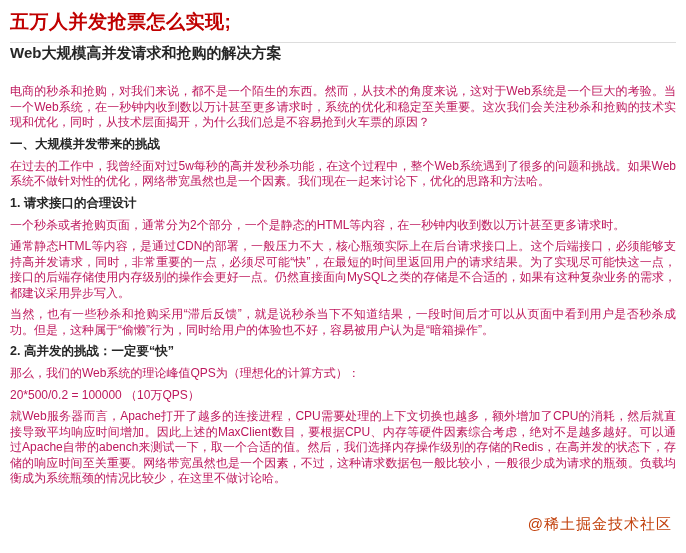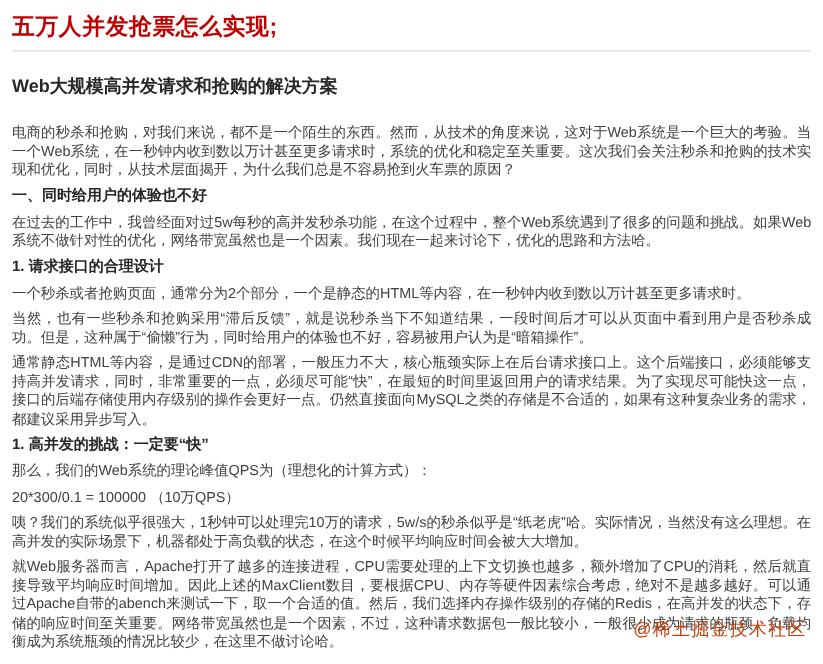--- a/index.html
+++ b/index.html
@@ -18,30 +18,30 @@
   .title {
     margin: 0;
     padding: 9px 0 7px 0;
     font-size: 19px;
     font-weight: bold;
     color: #c00000;
     border-bottom: 1px solid #dddddd;
     letter-spacing: 0.5px;
   }
   .subtitle {
-    margin: 20px 0 21px 0;
+    margin: 1px 0 21px 0;
     font-size: 15px;
     font-weight: bold;
     color: #262626;
   }
   .article p {
     margin: 0 0 6px 0;
     font-size: 12px;
     line-height: 15.5px;
-    color: #404040;
+    color: #be185d;
     text-align: justify;
   }
   .article h3 {
     margin: 5px 0 7px 0;
     font-size: 12.5px;
     line-height: 15px;
     font-weight: bold;
     color: #262626;
   }
   .watermark {
@@ -57,29 +57,28 @@
 </head>
 <body>
 
 <div class="page">
 
   <h1 class="title">五万人并发抢票怎么实现;</h1>
   <h2 class="subtitle">Web大规模高并发请求和抢购的解决方案</h2>
 
   <div class="article">
     <p>电商的秒杀和抢购，对我们来说，都不是一个陌生的东西。然而，从技术的角度来说，这对于Web系统是一个巨大的考验。当一个Web系统，在一秒钟内收到数以万计甚至更多请求时，系统的优化和稳定至关重要。这次我们会关注秒杀和抢购的技术实现和优化，同时，从技术层面揭开，为什么我们总是不容易抢到火车票的原因？</p>
-    <h3>一、同时给用户的体验也不好</h3>
+    <h3>一、大规模并发带来的挑战</h3>
     <p>在过去的工作中，我曾经面对过5w每秒的高并发秒杀功能，在这个过程中，整个Web系统遇到了很多的问题和挑战。如果Web系统不做针对性的优化，网络带宽虽然也是一个因素。我们现在一起来讨论下，优化的思路和方法哈。</p>
     <h3>1. 请求接口的合理设计</h3>
     <p>一个秒杀或者抢购页面，通常分为2个部分，一个是静态的HTML等内容，在一秒钟内收到数以万计甚至更多请求时。</p>
+    <p>通常静态HTML等内容，是通过CDN的部署，一般压力不大，核心瓶颈实际上在后台请求接口上。这个后端接口，必须能够支持高并发请求，同时，非常重要的一点，必须尽可能“快”，在最短的时间里返回用户的请求结果。为了实现尽可能快这一点，接口的后端存储使用内存级别的操作会更好一点。仍然直接面向MySQL之类的存储是不合适的，如果有这种复杂业务的需求，都建议采用异步写入。</p>
     <p>当然，也有一些秒杀和抢购采用“滞后反馈”，就是说秒杀当下不知道结果，一段时间后才可以从页面中看到用户是否秒杀成功。但是，这种属于“偷懒”行为，同时给用户的体验也不好，容易被用户认为是“暗箱操作”。</p>
-    <p>通常静态HTML等内容，是通过CDN的部署，一般压力不大，核心瓶颈实际上在后台请求接口上。这个后端接口，必须能够支持高并发请求，同时，非常重要的一点，必须尽可能“快”，在最短的时间里返回用户的请求结果。为了实现尽可能快这一点，接口的后端存储使用内存级别的操作会更好一点。仍然直接面向MySQL之类的存储是不合适的，如果有这种复杂业务的需求，都建议采用异步写入。</p>
-    <h3>1. 高并发的挑战：一定要“快”</h3>
+    <h3>2. 高并发的挑战：一定要“快”</h3>
     <p>那么，我们的Web系统的理论峰值QPS为（理想化的计算方式）：</p>
-    <p>20*300/0.1 = 100000 （10万QPS）</p>
-    <p>咦？我们的系统似乎很强大，1秒钟可以处理完10万的请求，5w/s的秒杀似乎是“纸老虎”哈。实际情况，当然没有这么理想。在高并发的实际场景下，机器都处于高负载的状态，在这个时候平均响应时间会被大大增加。</p>
+    <p>20*500/0.2 = 100000 （10万QPS）</p>
     <p>就Web服务器而言，Apache打开了越多的连接进程，CPU需要处理的上下文切换也越多，额外增加了CPU的消耗，然后就直接导致平均响应时间增加。因此上述的MaxClient数目，要根据CPU、内存等硬件因素综合考虑，绝对不是越多越好。可以通过Apache自带的abench来测试一下，取一个合适的值。然后，我们选择内存操作级别的存储的Redis，在高并发的状态下，存储的响应时间至关重要。网络带宽虽然也是一个因素，不过，这种请求数据包一般比较小，一般很少成为请求的瓶颈。负载均衡成为系统瓶颈的情况比较少，在这里不做讨论哈。</p>
 
   </div>
 
   <div class="watermark">@稀土掘金技术社区</div>
 
 </div>
 
 </body></html>

